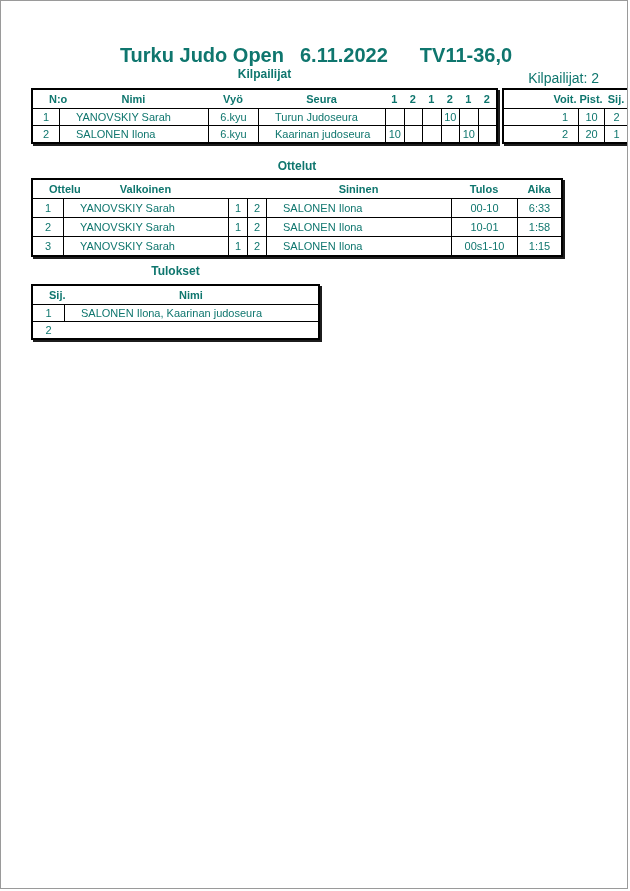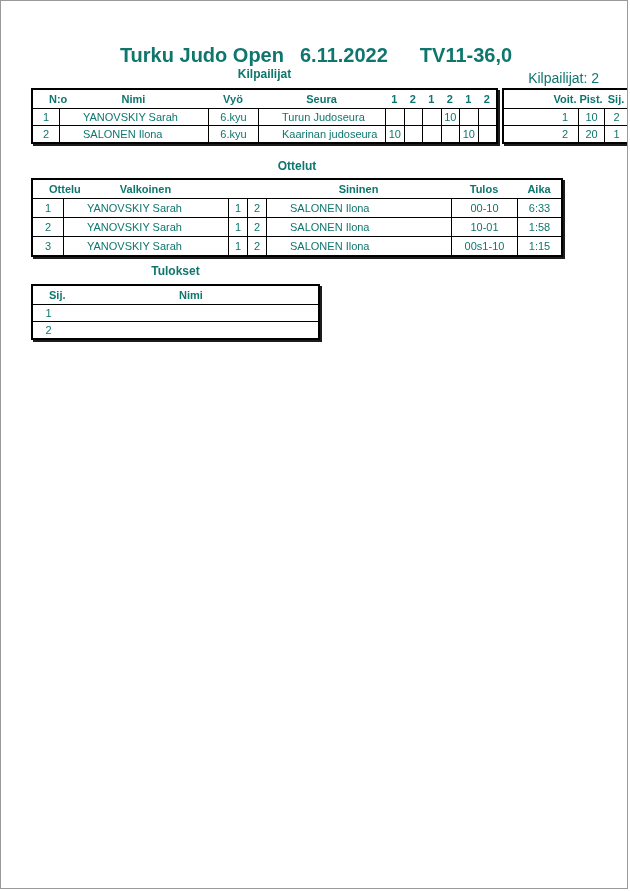--- a/index.html
+++ b/index.html
@@ -43,21 +43,21 @@
   }
   .row{display:grid;}
   .row + .row{border-top:1px solid #000;}
   .c{
     display:flex;align-items:center;
     font-size:11px;line-height:11px;
     overflow:visible;white-space:nowrap;
   }
   .hdr .c{font-weight:bold;}
   .cc{justify-content:center;}
-  .cl{justify-content:flex-start;padding-left:23px;}
+  .cl{justify-content:flex-start;padding-left:16px;}
   .hl{justify-content:flex-start;padding-left:16px;}
   .bl{border-left:1px solid #000;}
 
   
   .t1-wrap{position:absolute;top:87px;left:30px;display:flex;gap:4px;align-items:flex-start;}
   .t1-grid{grid-template-columns:26px 149px 50px 127px repeat(6,18.5px);}
   .t1v-grid{grid-template-columns:26px 26px 24px;padding-left:48px;}
   .t1-wrap .hdr{height:18px;}
   .t1-wrap .row{height:17px;}
   .t1-wrap .row.hdr{height:18px;}
@@ -193,20 +193,21 @@
   <div class="sect-heading tulokset-heading">Tulokset</div>
 
   <div class="t3-wrap">
     <div class="tbl">
       <div class="row hdr t3-grid">
         <div class="c hl">Sij.</div>
         <div class="c cc">Nimi</div>
       </div>
       <div class="row t3-grid">
         <div class="c cc">1</div>
+        <div class="c cl bl">SALONEN Ilona, Kaarinan judoseura</div>
       </div>
       <div class="row t3-grid">
         <div class="c cc">2</div>
       </div>
     </div>
   </div>
 
 </div>
 
 </body></html>

